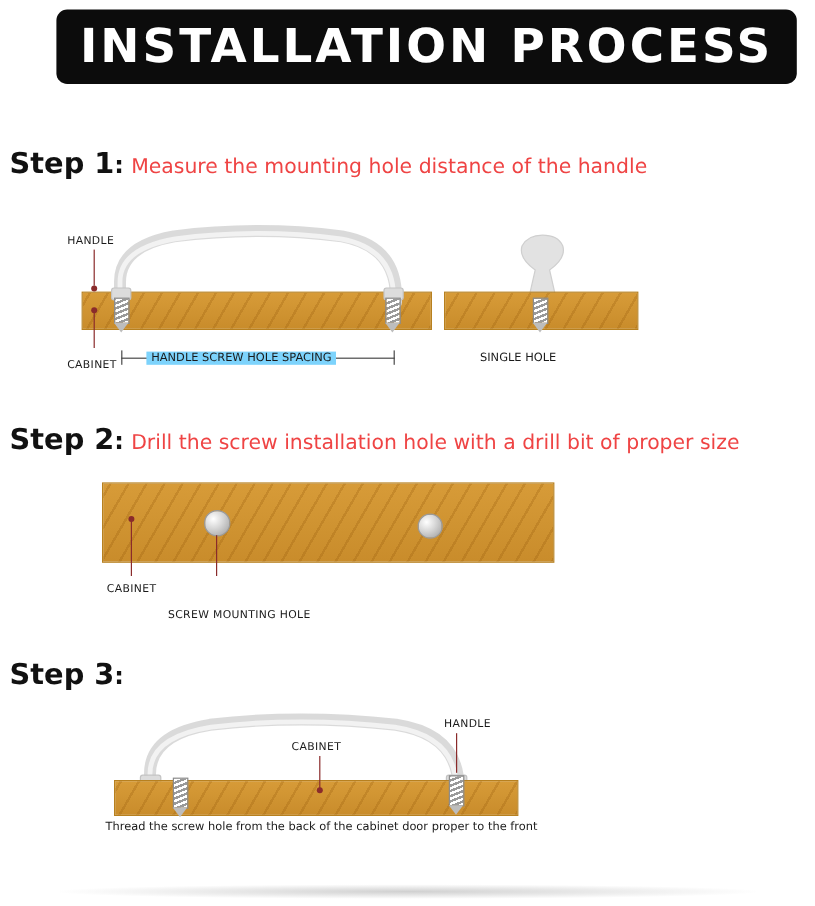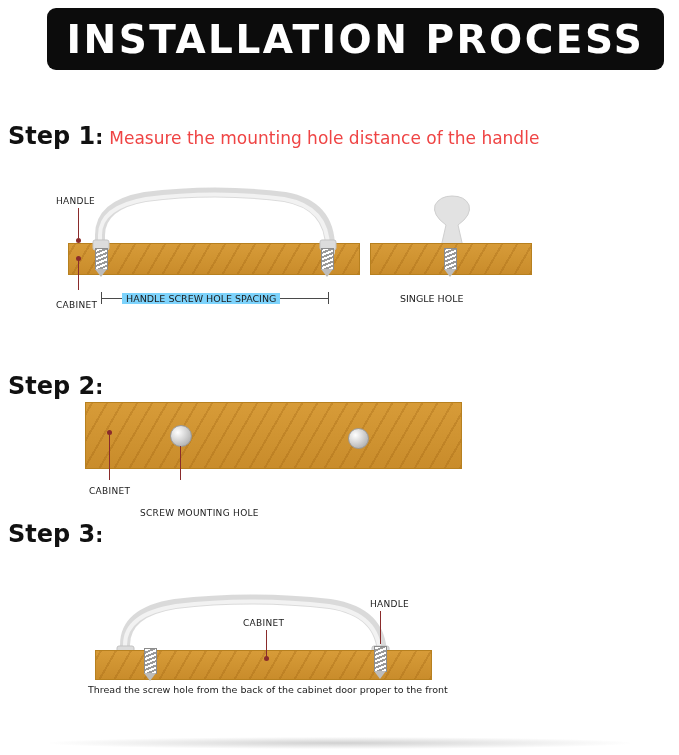--- a/index.html
+++ b/index.html
@@ -62,22 +62,22 @@
   }
   .step-desc {
     font-size: 17px;
     font-family: "DejaVu Sans", sans-serif;
     color: #ef4444;
     margin-left: 4px;
     line-height: 24px;
   }
 
   #step1-head { left: 8px; top: 122px; }
-  #step2-head { left: 8px; top: 372px; }
-  #step3-head { left: 8px; top: 520px; width: 665px; }
+  #step2-head { left: 8px; top: 352px; }
+  #step3-head { left: 8px; top: 548px; width: 665px; }
   #step3-head .step-desc { max-width: 575px; }
 
   
   .board {
     position: absolute;
     background:
       repeating-linear-gradient(
         -60deg,
         rgba(150,90,10,0.26) 0px,
         rgba(150,90,10,0.26) 2px,
@@ -217,20 +217,21 @@
   <div class="dim-line" style="left:101px; top:298px; width:228px;"></div>
   <div class="dim-tick" style="left:101px; top:292px; height:12px;"></div>
   <div class="dim-tick" style="left:328px; top:292px; height:12px;"></div>
   <div class="caption" style="left:122px; top:293px; background:#7dd3fc; padding:0 4px;text-align:right;">HANDLE SCREW HOLE SPACING</div>
 
   <div class="caption" style="left:400px; top:293px;">SINGLE HOLE</div>
 
   <div class="step-head" id="step2-head">
     <span class="step-label">Step 2</span>
     <span class="step-colon">:</span>
+    <span class="step-desc">Drill the screw installation hole with a drill bit of proper size</span>
   </div>
 
   <div class="board" style="left:85px; top:402px; width:375px; height:65px;"></div>
 
   <div style="position:absolute; left:170px; top:425px; width:20px; height:20px; border-radius:50%;
               background:radial-gradient(circle at 34% 32%, #ffffff 0%, #d7d7d7 42%, #9c9c9c 100%);
               border:1px solid #9a9a9a;"></div>
   <div style="position:absolute; left:348px; top:428px; width:19px; height:19px; border-radius:50%;
               background:radial-gradient(circle at 34% 32%, #ffffff 0%, #d7d7d7 42%, #9c9c9c 100%);
               border:1px solid #9a9a9a;"></div>

